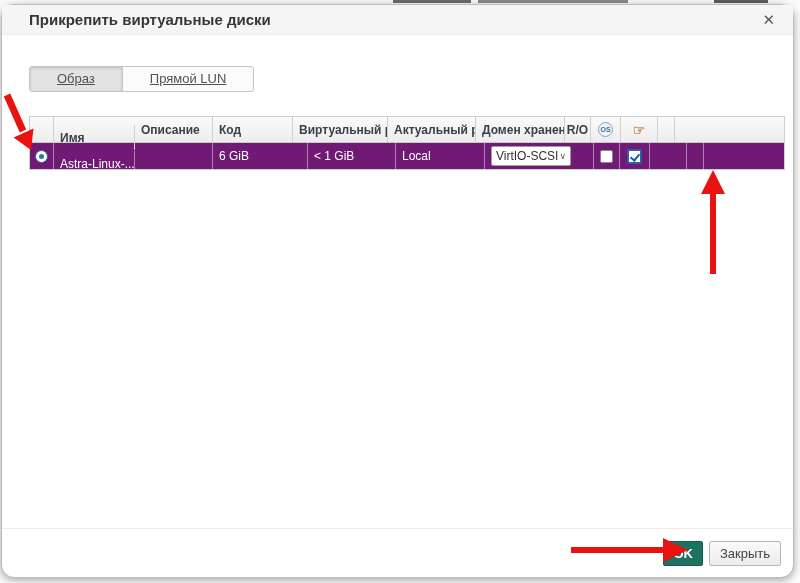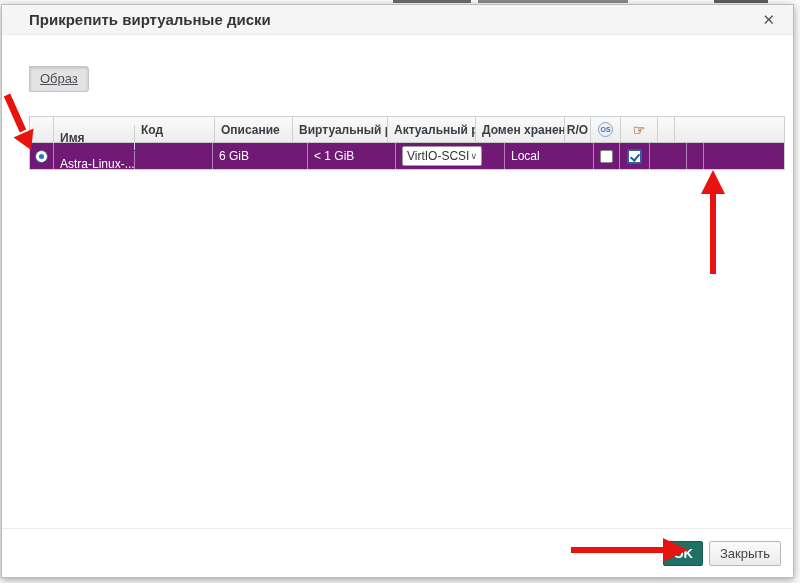--- a/index.html
+++ b/index.html
@@ -7,32 +7,32 @@
     font-family:"Liberation Sans", sans-serif; background:#fbfbfb; }
   .stage { position:relative; width:800px; height:583px; background:#fbfbfb; }
 
   
   .frag { position:absolute; top:0; height:3px; background:#6b6b6b; }
   .frag.f1 { left:393px; width:78px; }
   .frag.f2 { left:478px; width:150px; background:#8a8a8a; }
   .frag.f3 { left:714px; width:54px; background:#5d5d5d; }
 
   .dialog { position:absolute; left:1px; top:4px; width:793px; height:574px;
-    background:#ffffff; border:1px solid #bcbcbc; border-radius:0;
+    background:#ffffff; border:1px solid #bcbcbc; border-radius:13px;
     box-shadow:0 2px 8px rgba(0,0,0,.35); }
 
   .titlebar { position:absolute; left:0; right:0; top:0; height:30px;
     background:#f5f5f5; border-bottom:1px solid #ececec; border-radius:3px 3px 0 0; }
   .title { position:absolute; left:27px; top:0; line-height:30px;
     font-size:15px; font-weight:bold; color:#363636; }
   .close { position:absolute; right:18px; top:0; line-height:30px;
     font-size:15px; color:#595959; cursor:pointer; }
 
   .tabs { position:absolute; left:27px; top:61px; display:flex; }
-  .tab { height:26px; line-height:24px; padding:0 10px; font-size:13px;
+  .tab { height:26px; line-height:24px; padding:0 27px; font-size:13px;
     color:#4d5258; background:#fbfbfb; border:1px solid #c5c5c5;
     margin-left:-1px; cursor:pointer; white-space:nowrap;text-decoration:underline; }
   .tab:first-child { margin-left:0; border-radius:3px 0 0 3px; }
   .tab:last-child { border-radius:0 3px 3px 0; }
   .tab.active { background:#e3e3e3; box-shadow:inset 0 1px 3px rgba(0,0,0,.18); }
 
   .tbl { position:absolute; left:27px; top:111px; width:756px;
     border:1px solid #cfcfcf; font-size:12px; }
   .tr { display:flex; }
   .tr.head { background:linear-gradient(#fafafa,#ededed); color:#393f44;
@@ -103,28 +103,29 @@
   <div class="frag f3"></div>
 
   <div class="dialog">
     <div class="titlebar">
       <span class="title">Прикрепить виртуальные диски</span>
       <span class="close">✕</span>
     </div>
 
     <div class="tabs">
       <div class="tab active">Образ</div>
+      <div class="tab">Прямой LUN</div>
     </div>
 
     <div class="tbl">
       <div class="tr head">
         <div class="td c-sel"></div>
         <div class="td c-name">Имя</div>
+        <div class="td c-desc">Описание</div>
         <div class="td c-id">Код</div>
-        <div class="td c-desc">Описание</div>
         <div class="td c-vsz">Виртуальный р</div>
         <div class="td c-asz">Актуальный ра</div>
         <div class="td c-dom">Домен хранени</div>
         <div class="td c-ro">R/O</div>
         <div class="td c-os">
           <span class="os-badge">OS</span>
         </div>
         <div class="td c-hand">
           <span class="hand">☞</span>
         </div>
@@ -132,27 +133,27 @@
       </div>
 
       <div class="tr row">
         <div class="td c-sel">
           <span class="radio"></span>
         </div>
         <div class="td c-name">Astra-Linux-...</div>
         <div class="td c-desc"></div>
         <div class="td c-vsz">6 GiB</div>
         <div class="td c-asz">&lt; 1 GiB</div>
+        <div class="td c-dom">Local</div>
         <div class="td c-if">
           <div class="iface-select">
             <span>VirtIO-SCSI</span>
             <span class="chev">∨</span>
           </div>
         </div>
-        <div class="td c-dom">Local</div>
         <div class="td c-ro">
           <span class="cbx"></span>
         </div>
         <div class="td c-os">
           <span class="cbx checked"></span>
         </div>
         <div class="td c-hand"></div>
         <div class="td c-fill"></div>
       </div>
     </div>

